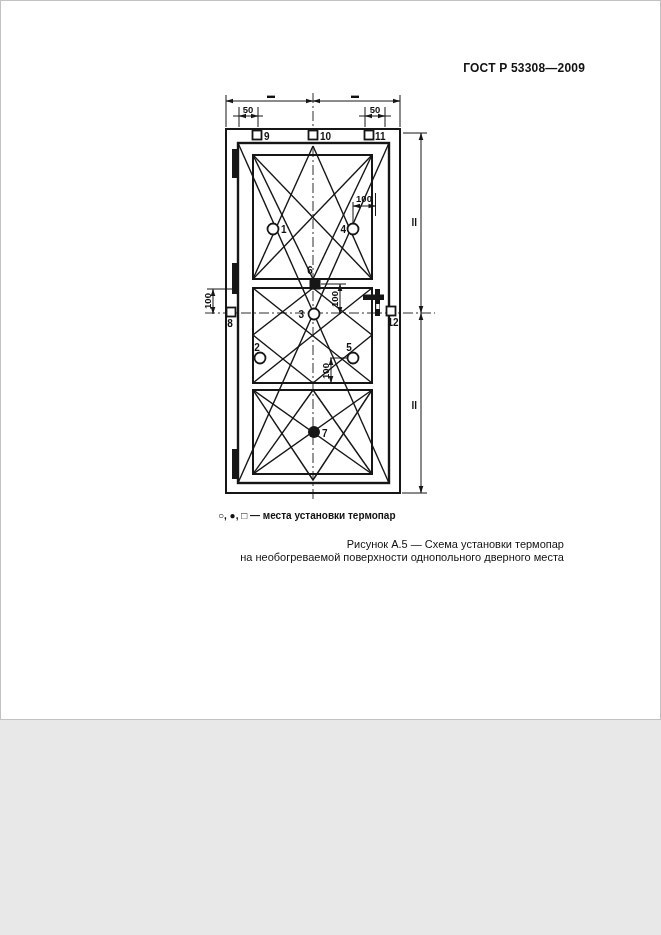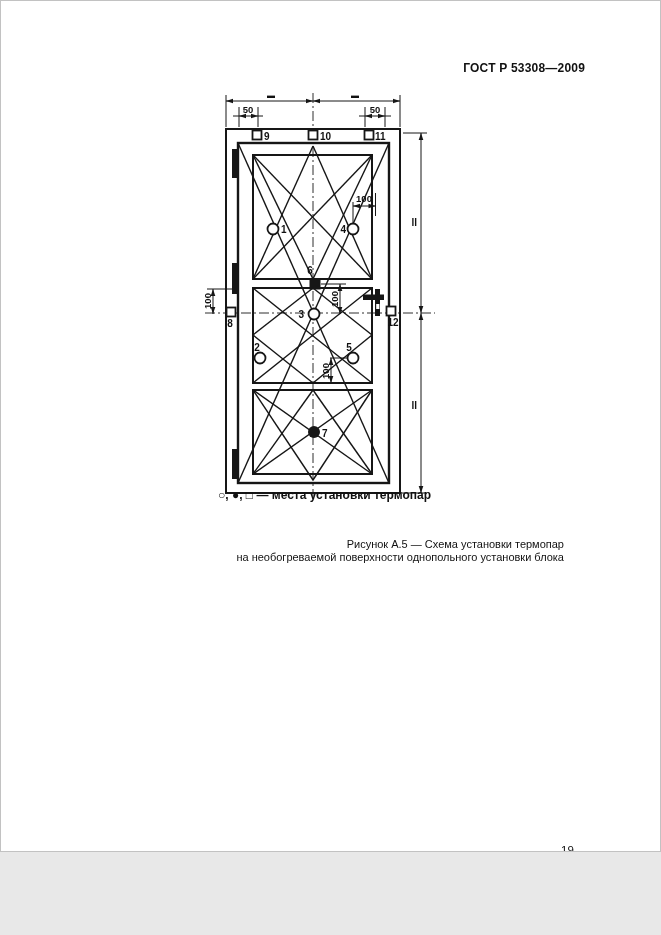--- a/index.html
+++ b/index.html
@@ -1,33 +1,33 @@
 <!DOCTYPE html>
 <html><head>
 <meta charset="utf-8">
 <style>
   html,body{margin:0;padding:0;background:#e8e8e8;}
   .page{
     position:relative;
-    width:661px;height:852px;
+    width:661px;height:720px;
     background:#fff;
     border:1px solid #c2c2c2;
     box-sizing:border-box;
     font-family:"Liberation Sans","DejaVu Sans",sans-serif;
     color:#111;
     overflow:hidden;
   }
   .header{
     position:absolute;left:430px;top:60px;width:154px;
     text-align:right;font-size:12px;font-weight:bold;letter-spacing:.2px;
   }
   .figure-svg{position:absolute;left:0;top:0;}
   .legend{
-    position:absolute;left:217px;top:487px;
-    font-size:12px;font-weight:bold;white-space:nowrap;
+    position:absolute;left:217px;top:509px;
+    font-size:10px;font-weight:bold;white-space:nowrap;
   }
   .caption{
     position:absolute;left:63px;top:537px;width:500px;
     text-align:right;font-size:11px;line-height:13px;
   }
   .page-number{
     position:absolute;left:560px;top:843px;width:30px;
     font-size:11.5px;
   }
   svg text{font-family:"Liberation Sans","DejaVu Sans",sans-serif;fill:#111;}
@@ -155,18 +155,18 @@
         <text x="319" y="139" font-size="10" font-weight="bold" text-anchor="start">10</text>
         <text x="374" y="139" font-size="10" font-weight="bold" text-anchor="start">11</text>
         <text x="392" y="325" font-size="10" font-weight="bold" text-anchor="middle">12</text>
       </g>
   </svg>
 
   <div class="legend">○, ●, □ — места установки термопар</div>
 
   <div class="caption">
     <div>Рисунок А.5 — Схема установки термопар</div>
-    <div>на необогреваемой поверхности однопольного установки блока</div>
+    <div>на необогреваемой поверхности однопольного дверного места</div>
   </div>
 
   <div class="page-number">19</div>
 
 </div>
 
 </body></html>

